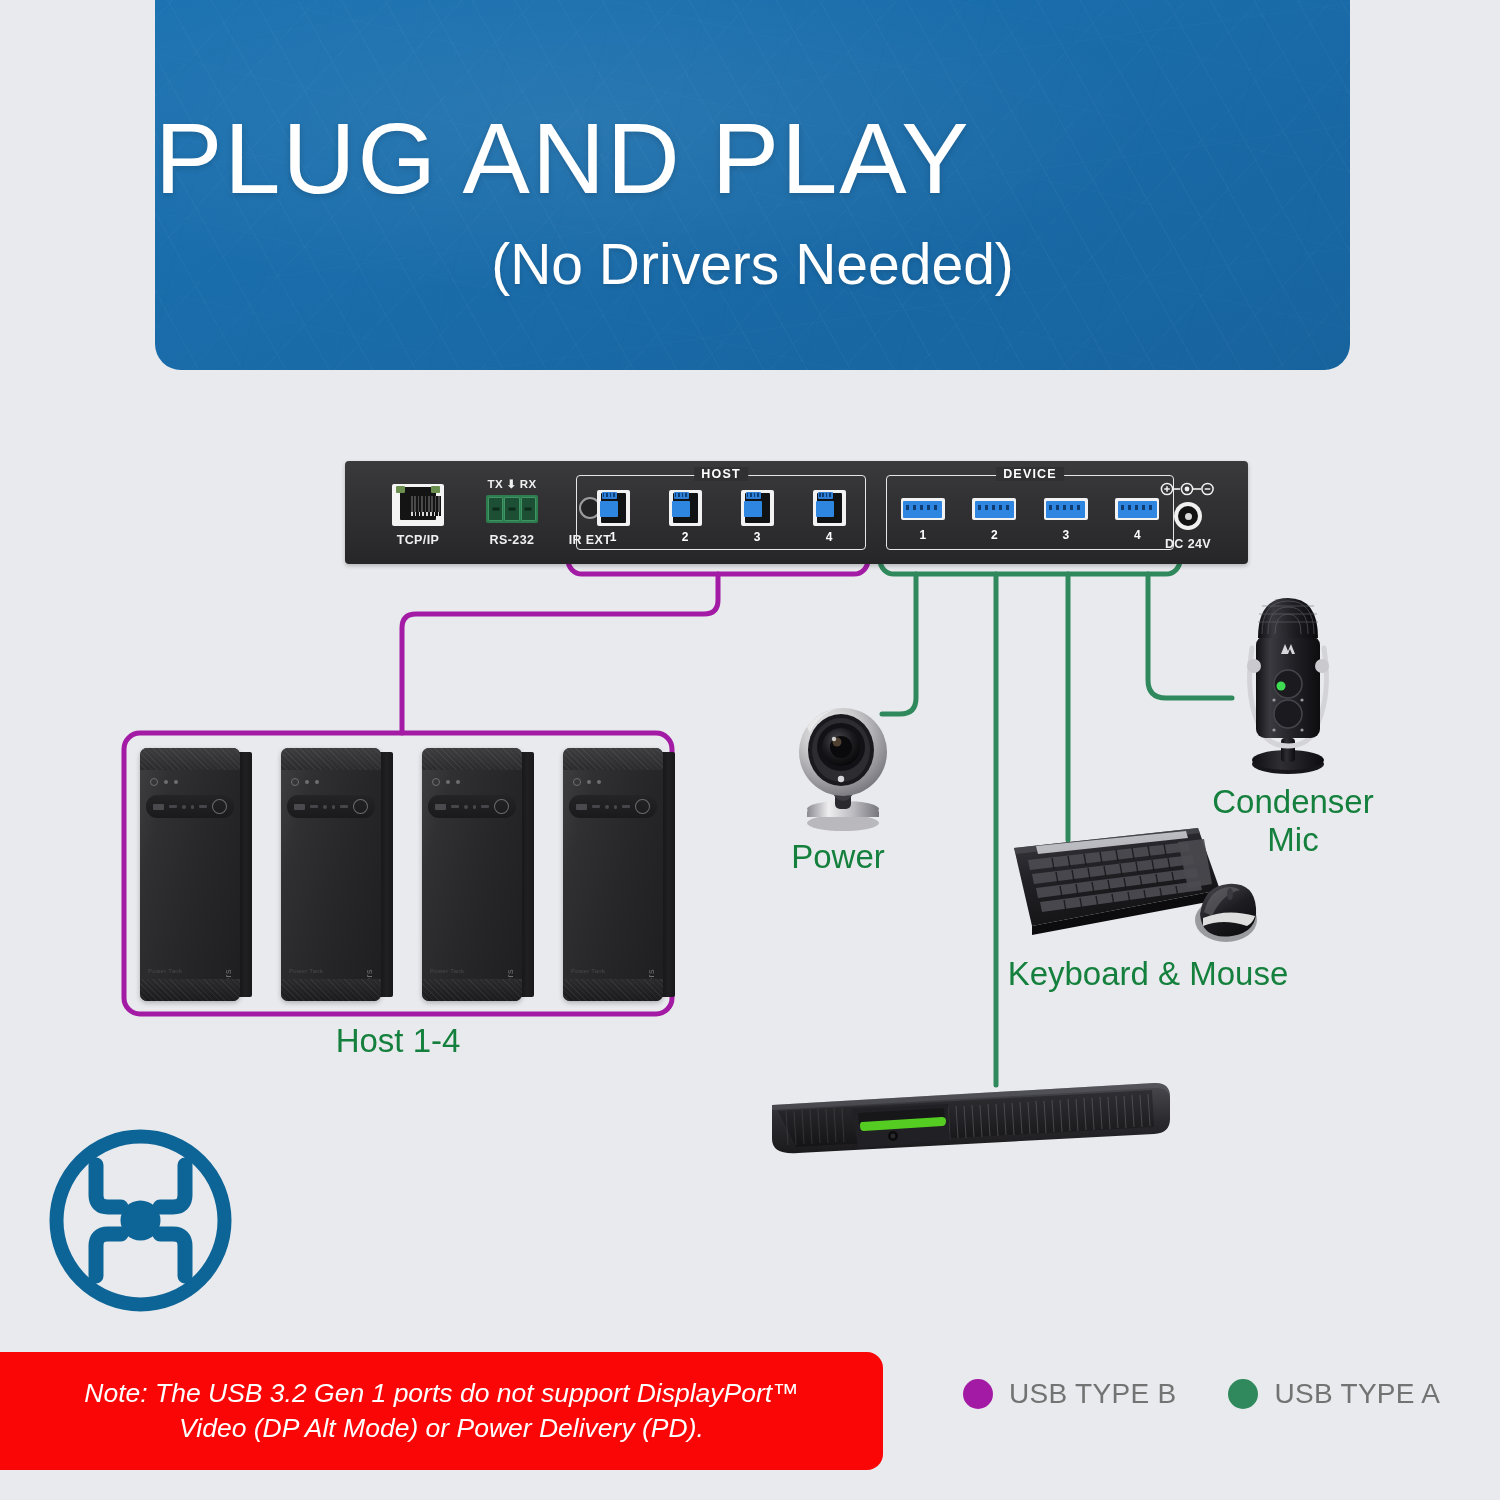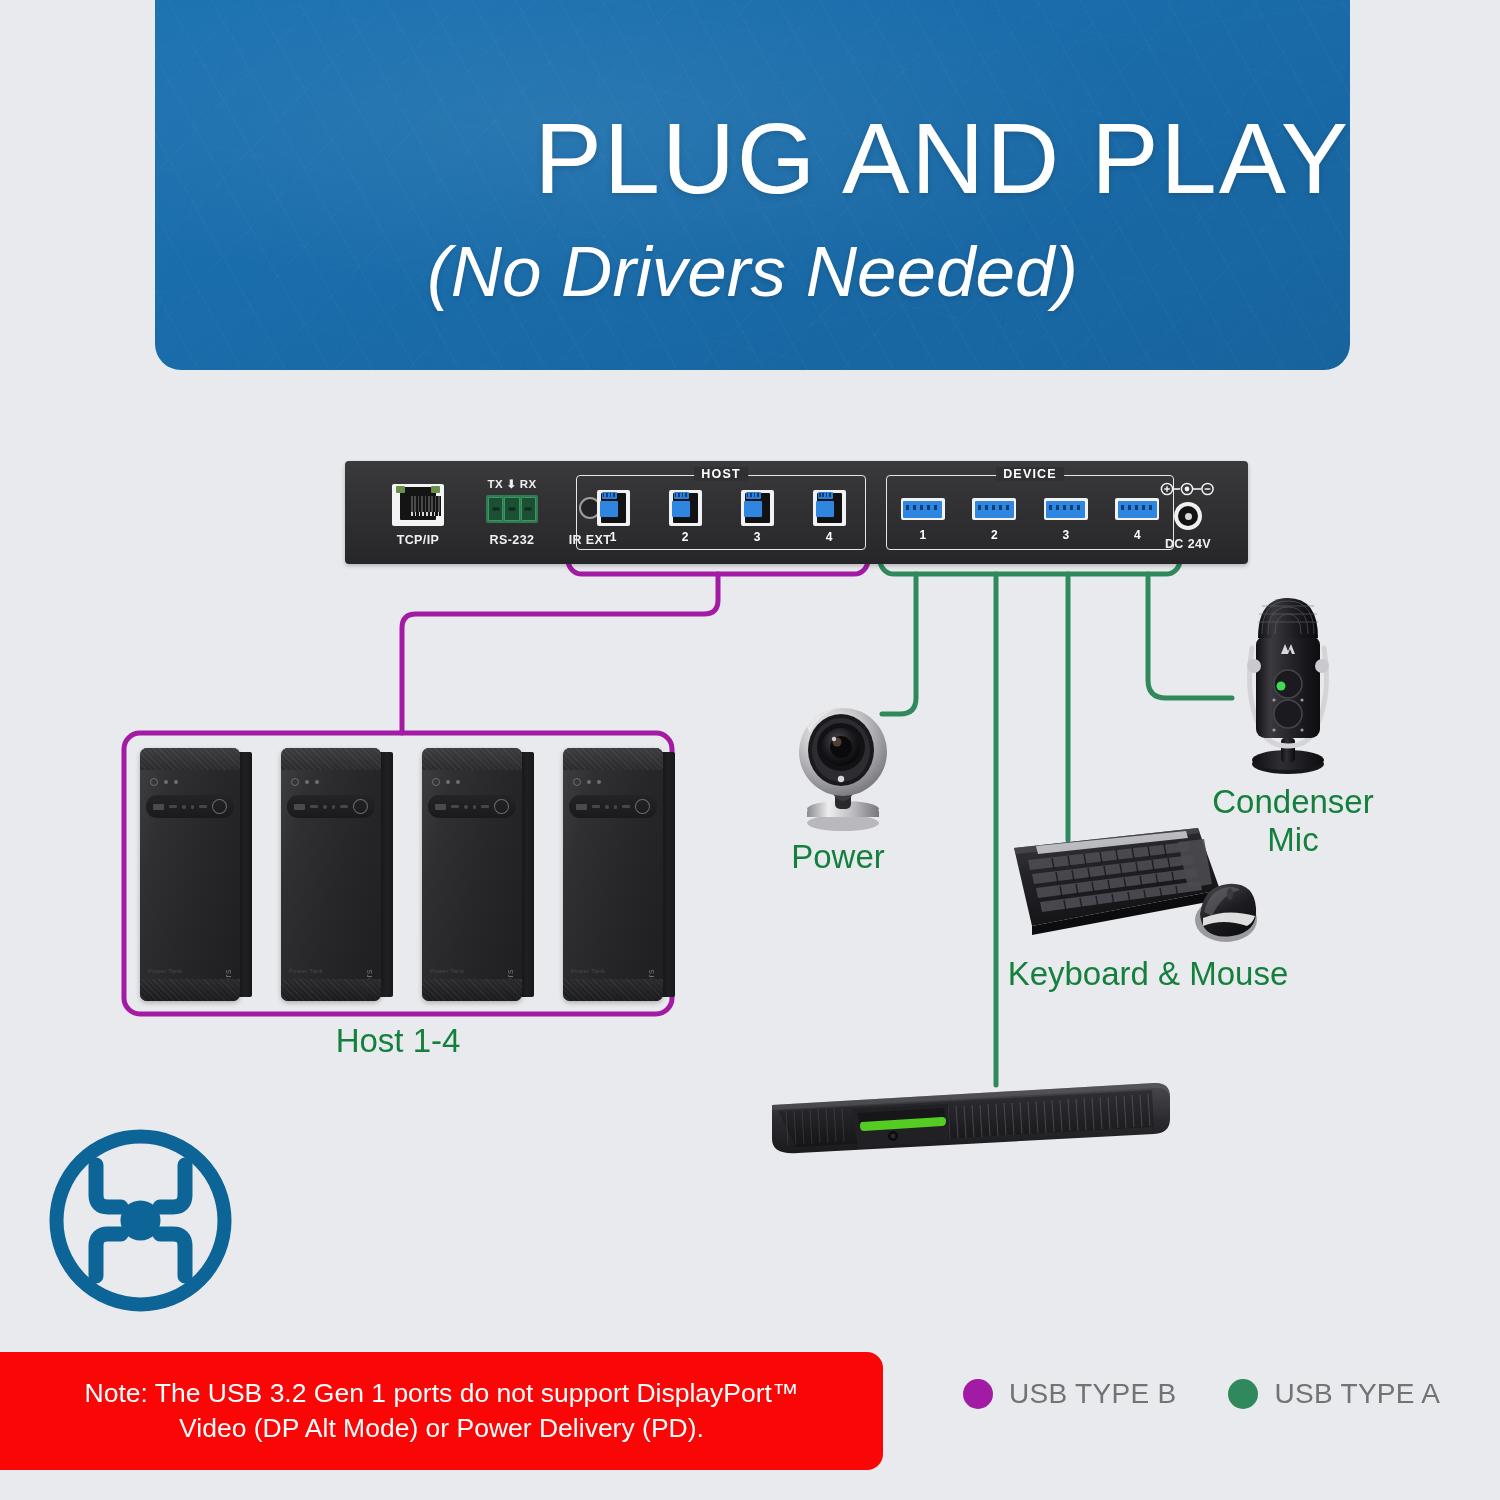--- a/index.html
+++ b/index.html
@@ -39,37 +39,36 @@
       repeating-linear-gradient(-47deg, rgba(255,255,255,.07) 0 1px, rgba(255,255,255,0) 1px 53px),
       repeating-linear-gradient(13deg, rgba(255,255,255,.055) 0 1px, rgba(255,255,255,0) 1px 77px),
       repeating-linear-gradient(104deg, rgba(0,0,0,.055) 0 1px, rgba(0,0,0,0) 1px 91px),
       repeating-linear-gradient(-8deg, rgba(255,255,255,.045) 0 1px, rgba(255,255,255,0) 1px 121px);
     pointer-events: none;
   }
   #header-title {
     position: absolute;
     left: 0; right: 0;
     top: 148px;
-    text-align: right;
+    text-align: left;
     color: #ffffff;
     font-size: 101px;
     letter-spacing: 2px;
     font-weight: 400;
     line-height: 1;
     white-space: nowrap;
     text-shadow: 0 2px 6px rgba(0,0,0,.16);
   }
   #header-subtitle {
     position: absolute;
     left: 0; right: 0;
     top: 276px;
     text-align: center;
     color: #ffffff;
-    font-size: 71px;
-    font-style: italic;
+    font-size: 57px;
     font-weight: 400;
     line-height: 1;
     white-space: nowrap;
     text-shadow: 0 2px 5px rgba(0,0,0,.14);
   }
 
   
   #kvm-panel {
     position: absolute;
     left: 345px;
@@ -467,20 +466,21 @@
     background: #fb0606;
     border-top-right-radius: 16px;
     border-bottom-right-radius: 16px;
     display: flex;
     align-items: center;
     justify-content: center;
   }
   #note-text {
     color: #ffffff;
     font-size: 26.5px;
+    font-style: italic;
     text-align: center;
     line-height: 1.32;
     white-space: pre-line;
     padding-left: 30px;
   }
 
   
   #legend {
     position: absolute;
     left: 963px;

